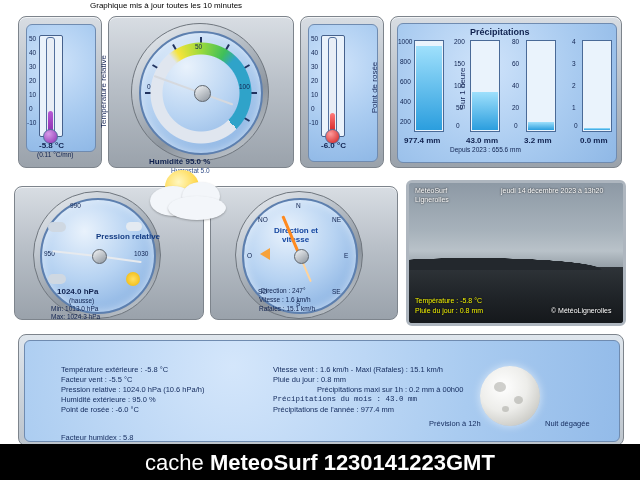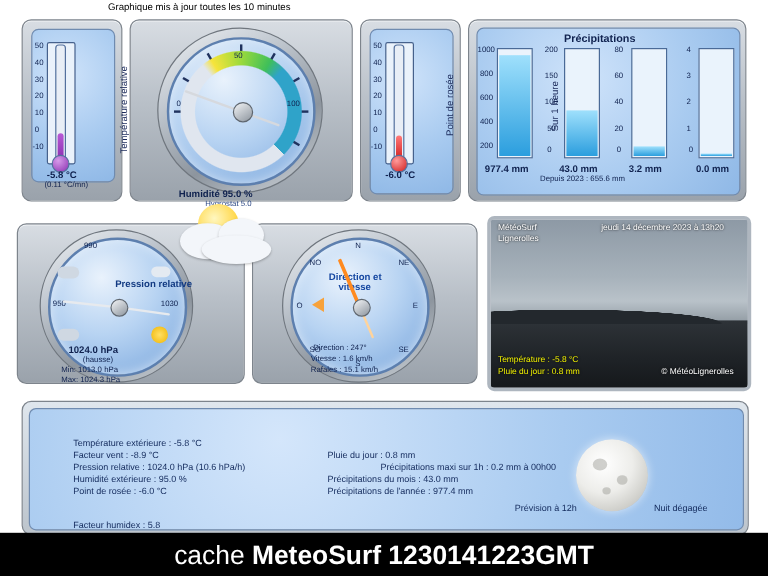--- a/index.html
+++ b/index.html
@@ -260,29 +260,30 @@
     <div class="cam-txt wht" style="left:92px;top:4px;">jeudi 14 décembre 2023 à 13h20</div>
     <div class="cam-txt" style="left:6px;top:114px;">Température : -5.8 °C</div>
     <div class="cam-txt" style="left:6px;top:124px;">Pluie du jour : 0.8 mm</div>
     <div class="cam-txt wht" style="left:142px;top:124px;">© MétéoLignerolles</div>
   </div>
 
   <div class="infobox">
     <div class="infopanel">
 
       <div class="info-line" style="left:36px;top:24px;">Température extérieure : -5.8 °C</div>
-      <div class="info-line" style="left:36px;top:34px;">Facteur vent : -8.9 °C</div>
+      <div class="info-line" style="left:36px;top:34px;">Facteur vent : -5.5 °C</div>
       <div class="info-line" style="left:36px;top:44px;">Pression relative : 1024.0 hPa (10.6 hPa/h)</div>
       <div class="info-line" style="left:36px;top:54px;">Humidité extérieure : 95.0 %</div>
       <div class="info-line" style="left:36px;top:64px;">Point de rosée : -6.0 °C</div>
       <div class="info-line" style="left:36px;top:92px;">Facteur humidex : 5.8</div>
 
+      <div class="info-line" style="left:248px;top:24px;">Vitesse vent : 1.6 km/h - Maxi (Rafales) : 15.1 km/h</div>
       <div class="info-line" style="left:248px;top:34px;">Pluie du jour : 0.8 mm</div>
       <div class="info-line" style="left:248px;top:44px;margin-left:44px;">Précipitations maxi sur 1h : 0.2 mm à 00h00</div>
-      <div class="info-line" style="left:248px;top:54px;">Précipitations du mois : 43.0 mm</div>
+      <div class="info-line" style="left:248px;top:54px;font-family:Liberation Mono, monospace;">Précipitations du mois : 43.0 mm</div>
       <div class="info-line" style="left:248px;top:64px;">Précipitations de l'année : 977.4 mm</div>
 
       <div class="info-line" style="left:404px;top:78px;">Prévision à 12h</div>
       <div class="info-line" style="left:520px;top:78px;">Nuit dégagée</div>
     </div>
   </div>
 
   <div class="moon">
     <div class="crater" style="left:14px;top:16px;width:12px;height:10px;"></div>
     <div class="crater" style="left:34px;top:30px;width:9px;height:8px;"></div>

